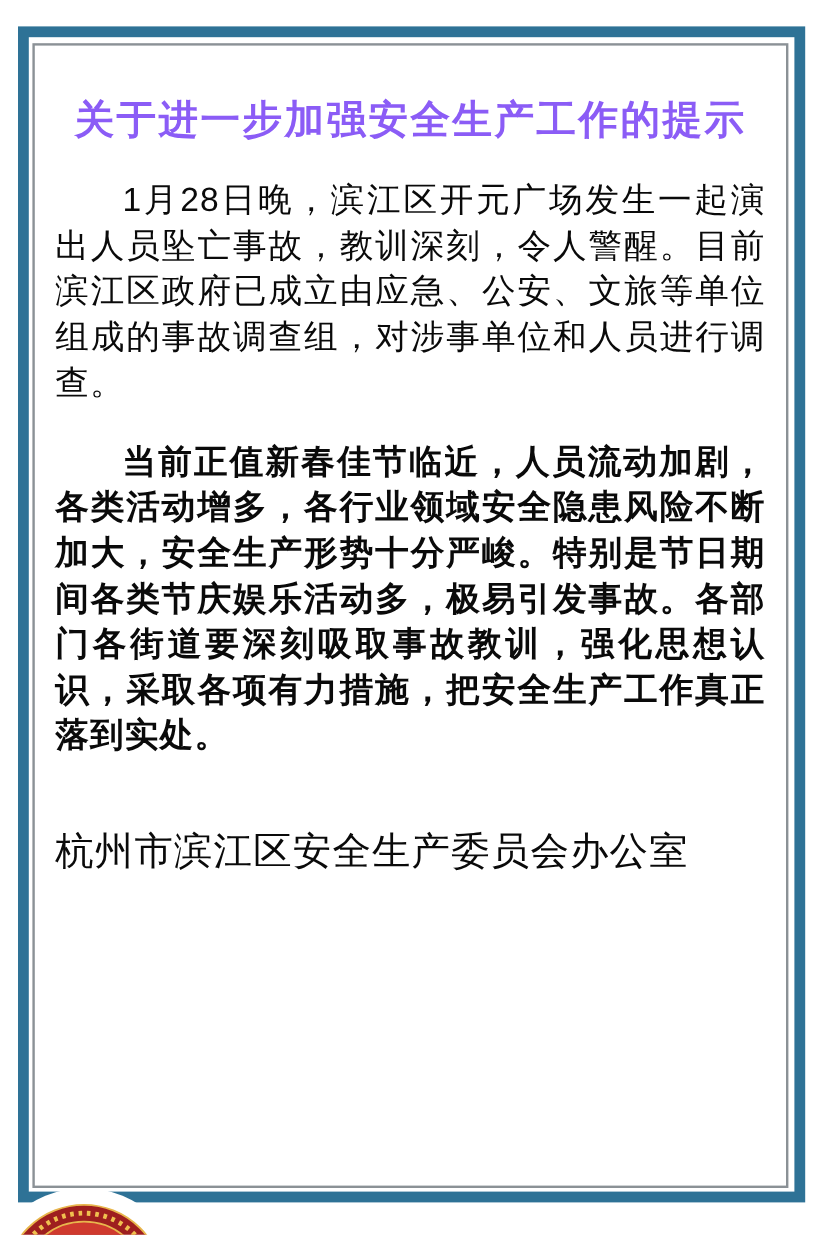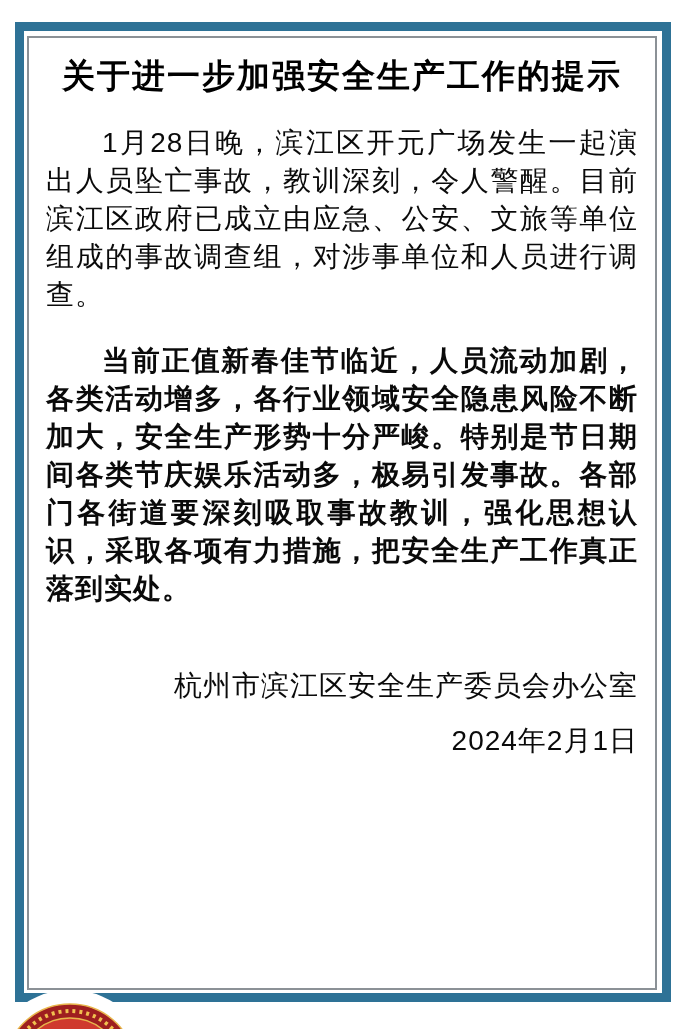--- a/index.html
+++ b/index.html
@@ -37,47 +37,47 @@
   .doc-content {
     position: absolute;
     left: 0;
     top: 0;
     width: 100%;
     height: 100%;
     padding: 0 17px;
     box-sizing: border-box;
   }
   .doc-title {
-    padding-top: 16px;
+    padding-top: 40px;
     text-align: center;
     font-size: 33px;
     font-weight: bold;
     letter-spacing: 2px;
     line-height: 44px;
-    color: #000000;
+    color: #8b5cf6;
   }
   .doc-body {
     margin-top: 26px;
   }
   .doc-body p {
     margin: 0;
     font-size: 28px;
     line-height: 38px;
     letter-spacing: 1px;
     text-align: justify;
     text-indent: 2em;
   }
   .doc-body p + p {
     margin-top: 28px;
     font-weight: bold;
   }
   .sign-block {
     margin-top: 50px;
-    text-align: right;
-    font-size: 28px;
+    text-align: left;
+    font-size: 32px;
     line-height: 55px;
     letter-spacing: 1px;
   }
   .emblem-wrap {
     position: absolute;
     left: -14px;
     top: 984px;
     width: 170px;
     height: 170px;
     pointer-events: none;
@@ -93,21 +93,20 @@
 
     <div class="doc-title">关于进一步加强安全生产工作的提示</div>
 
     <div class="doc-body">
       <p>1月28日晚，滨江区开元广场发生一起演出人员坠亡事故，教训深刻，令人警醒。目前滨江区政府已成立由应急、公安、文旅等单位组成的事故调查组，对涉事单位和人员进行调查。</p>
       <p>当前正值新春佳节临近，人员流动加剧，各类活动增多，各行业领域安全隐患风险不断加大，安全生产形势十分严峻。特别是节日期间各类节庆娱乐活动多，极易引发事故。各部门各街道要深刻吸取事故教训，强化思想认识，采取各项有力措施，把安全生产工作真正落到实处。</p>
     </div>
 
     <div class="sign-block">
       <div>杭州市滨江区安全生产委员会办公室</div>
-      <div>2024年2月1日</div>
     </div>
 
   </div>
 </div>
 
 <div class="emblem-wrap">
   <svg width="170" height="170" viewBox="0 0 170 170" xmlns="http://www.w3.org/2000/svg">
 
     <circle cx="84" cy="90" r="84" fill="#ffffff"></circle>
 

